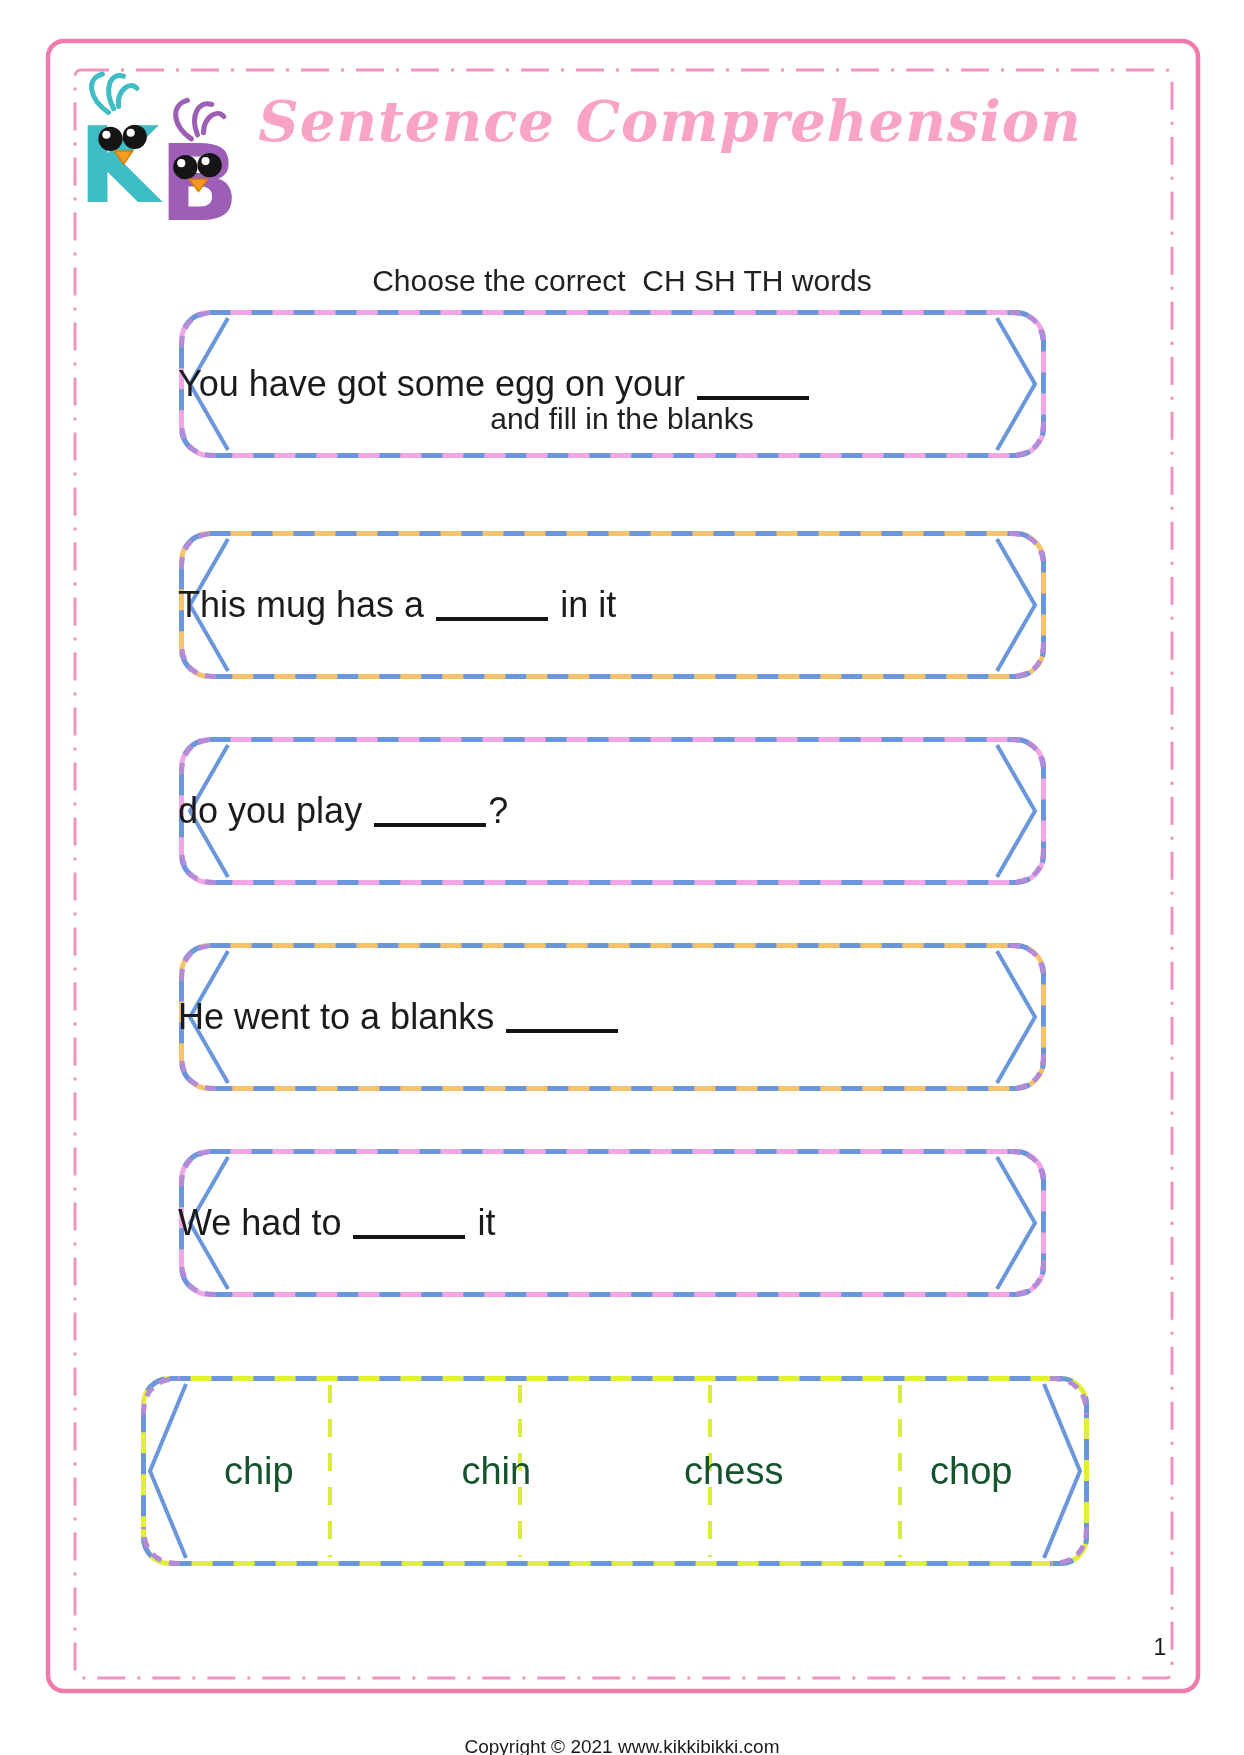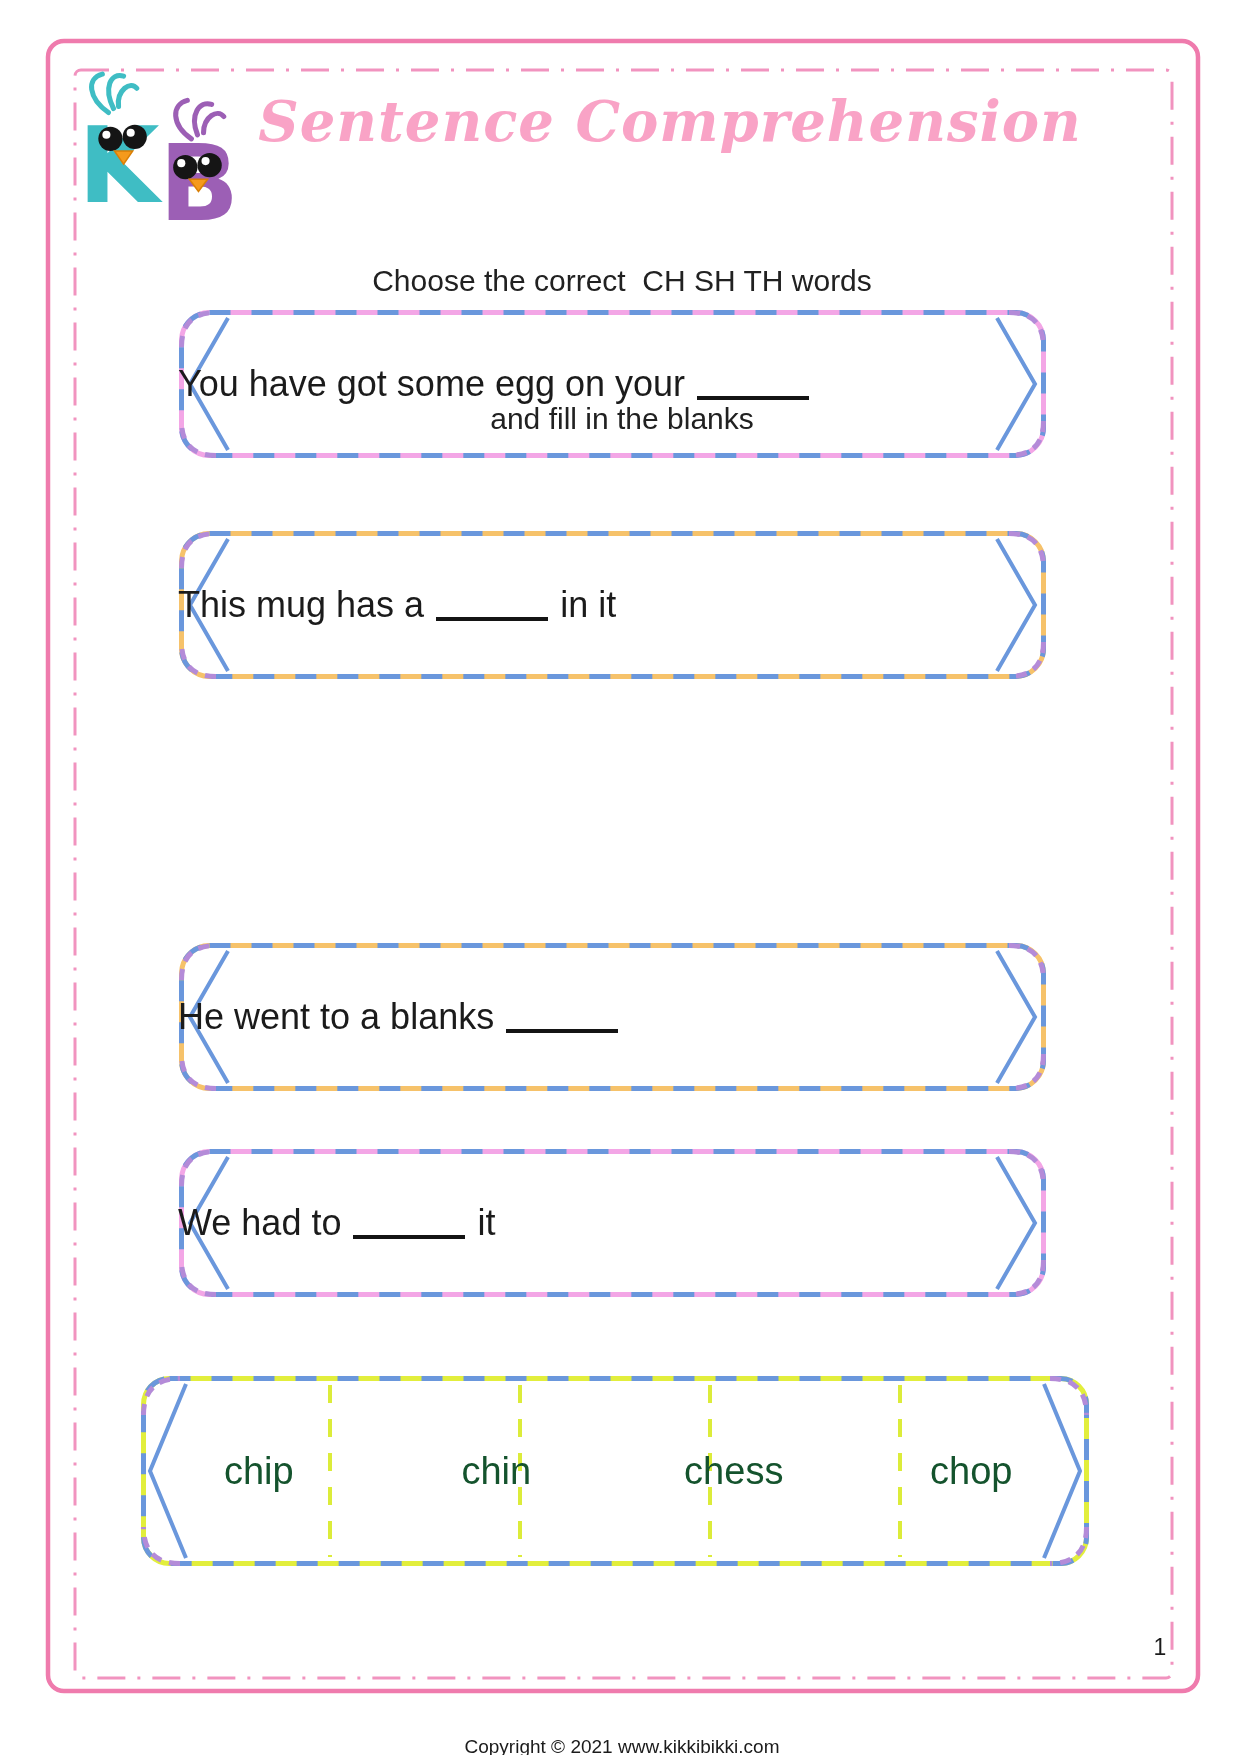--- a/index.html
+++ b/index.html
@@ -119,20 +119,35 @@
       <path class="corner" d="M865.5,112 Q865.5,146.5 831,146.5"></path>
       <path class="corner" d="M38,146.5 Q3.5,146.5 3.5,112"></path>
       <polyline class="chev" points="50,9 12,75 50,141"></polyline>
       <polyline class="chev" points="819,9 857,75 819,141"></polyline>
     </svg>
     <div class="sentence">
       <span class="stext"><span>This mug has a </span><span class="blank"></span><span> in it</span></span>
     </div>
   </div>
 
+  <div class="sbox" style="top:736px">
+    <svg class="frame" viewBox="0 0 869 150" preserveAspectRatio="none">
+      <rect class="base-pink" x="3.5" y="3.5" width="862" height="143" rx="28"></rect>
+      <rect class="dash-blue" x="3.5" y="3.5" width="862" height="143" rx="28"></rect>
+      <path class="corner" d="M3.5,38 Q3.5,3.5 38,3.5"></path>
+      <path class="corner" d="M831,3.5 Q865.5,3.5 865.5,38"></path>
+      <path class="corner" d="M865.5,112 Q865.5,146.5 831,146.5"></path>
+      <path class="corner" d="M38,146.5 Q3.5,146.5 3.5,112"></path>
+      <polyline class="chev" points="50,9 12,75 50,141"></polyline>
+      <polyline class="chev" points="819,9 857,75 819,141"></polyline>
+    </svg>
+    <div class="sentence">
+      <span class="stext"><span>do you play </span><span class="blank"></span><span>?</span></span>
+    </div>
+  </div>
 
   <div class="sbox" style="top:942px">
     <svg class="frame" viewBox="0 0 869 150" preserveAspectRatio="none">
       <rect class="base-orange" x="3.5" y="3.5" width="862" height="143" rx="28"></rect>
       <rect class="dash-blue" x="3.5" y="3.5" width="862" height="143" rx="28"></rect>
       <path class="corner" d="M3.5,38 Q3.5,3.5 38,3.5"></path>
       <path class="corner" d="M831,3.5 Q865.5,3.5 865.5,38"></path>
       <path class="corner" d="M865.5,112 Q865.5,146.5 831,146.5"></path>
       <path class="corner" d="M38,146.5 Q3.5,146.5 3.5,112"></path>
       <polyline class="chev" points="50,9 12,75 50,141"></polyline>

